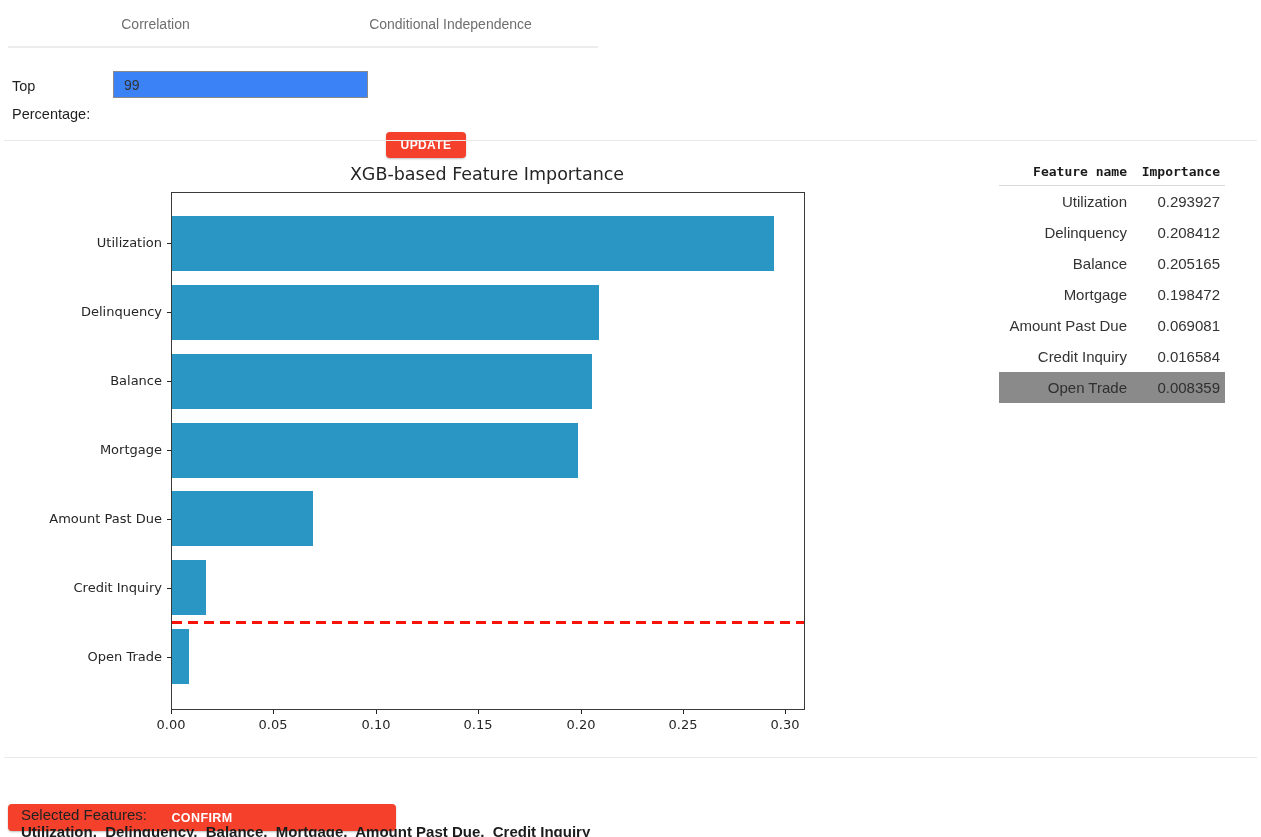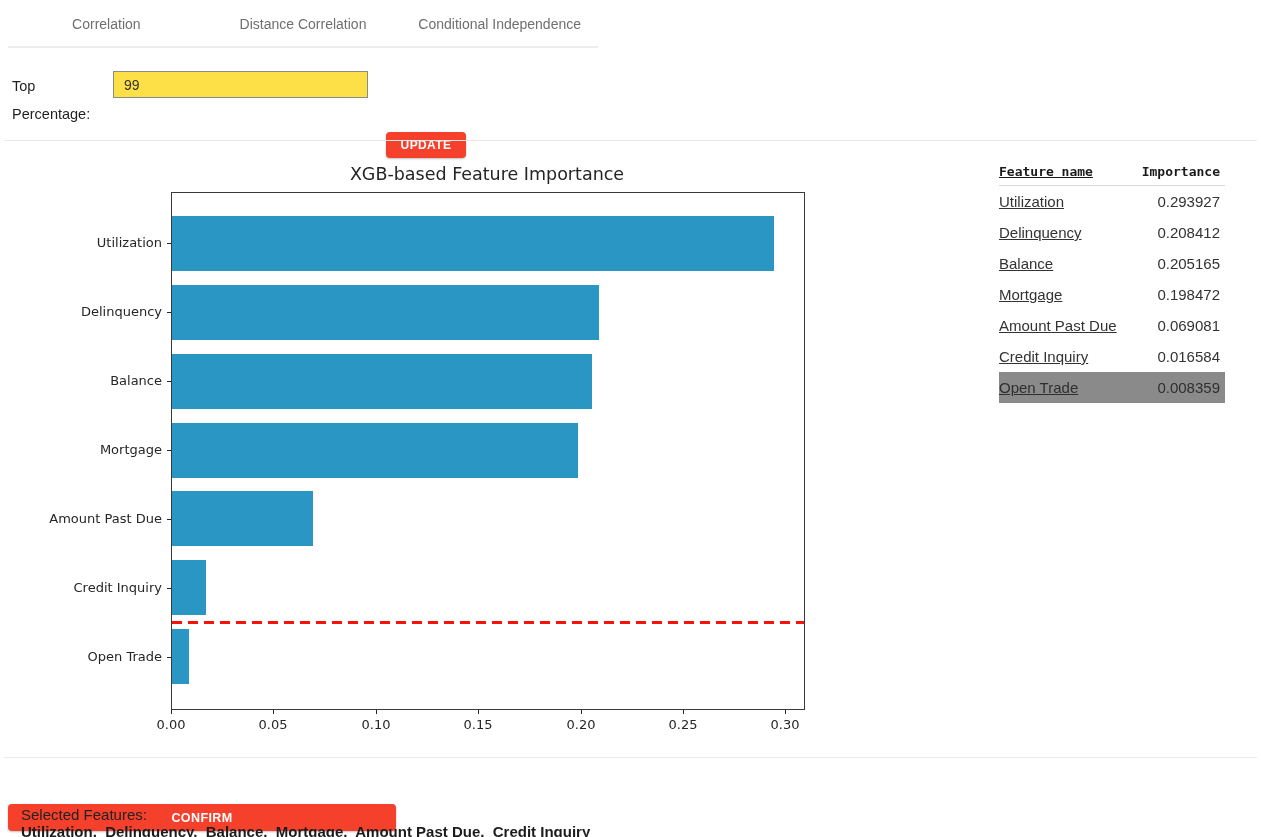--- a/index.html
+++ b/index.html
@@ -9,21 +9,21 @@
   
   .tabs{position:absolute;left:8px;top:0;width:590px;height:46px;display:flex;
         border-bottom:2px solid #ececec;}
   .tab{flex:1 1 0;display:flex;align-items:center;justify-content:center;text-align:center;
        font-size:14px;line-height:17px;color:#6f6f6f;cursor:pointer;position:relative;padding:2px 6px 0 6px;}
   .tab.active{color:#2474d9;}
   .tab.active::after{content:"";position:absolute;left:0;right:0;bottom:-2px;height:3px;background:#2474d9;}
 
   
   .ctl-label{position:absolute;left:12px;top:72px;width:92px;font-size:14.5px;line-height:28px;color:#1f1f1f;}
-  .ctl-input{position:absolute;left:113px;top:71px;width:243px;height:25px;background:#fde047;
+  .ctl-input{position:absolute;left:113px;top:71px;width:243px;height:25px;background:#3b82f6;
              border:1px solid #8a8a8a;font-family:"Liberation Sans",sans-serif;font-size:14px;color:#333;
              padding:0 0 0 10px;outline:none;}
   .btn{position:absolute;border:none;border-radius:4px;background:#f5402c;color:#fff;
        font-family:"Liberation Sans",sans-serif;font-weight:bold;letter-spacing:.4px;cursor:pointer;
        box-shadow:0 1px 2px rgba(0,0,0,.25);margin-top:32px;}
   .btn-update{left:386px;top:100px;width:80px;height:26px;font-size:12px;}
   .btn-confirm{left:8px;top:772px;width:388px;height:27px;font-size:12.5px;}
 
   .divider{position:absolute;left:4px;right:4px;height:1px;background:#e9e9e9;}
   .div-top{top:140px;}
@@ -37,35 +37,34 @@
   .ylab{position:absolute;text-align:right;font-family:"DejaVu Sans",sans-serif;font-size:13px;color:#262626;height:18px;line-height:18px;}
   .ytick,.xtick{position:absolute;background:#262626;}
   .xlab{position:absolute;text-align:center;font-family:"DejaVu Sans",sans-serif;font-size:13px;color:#262626;}
   .cutoff{position:absolute;height:3px;}
 
   
   .fi-table{position:absolute;left:999px;top:157px;width:226px;}
   .fi-head{display:flex;height:28px;align-items:center;border-bottom:1px solid #d9d9d9;
            font-family:"DejaVu Sans Mono","Liberation Mono",monospace;font-weight:bold;font-size:13px;color:#1a1a1a;}
   .fi-row{display:flex;height:31px;align-items:center;font-size:15px;color:#333;cursor:pointer;}
-  .c1{width:128px;text-align:left;text-decoration:underline;}
+  .c1{width:128px;text-align:right;}
   .c2{flex:1;text-align:right;padding-right:5px;}
   .fi-row.hl{background:#8a8a8a;color:#2f2f2f;}
 
   
   .sel-line{position:absolute;left:10px;top:806px;display:flex;align-items:baseline;font-size:15px;color:#222;flex-direction:column;}
   .sel-label{white-space:pre;}
   .sel-list{font-weight:bold;color:#1c1c1c;white-space:pre;margin-left:11px;}
 </style>
 </head>
 <body>
 
 <div class="tabs">
   <div class="tab">Correlation</div>
-  <div class="tab">Distance Correlation</div>
   <div class="tab">Conditional Independence</div>
 </div>
 
 <div class="ctl-label">Top Percentage:</div>
 <input class="ctl-input" type="text" value="99" style="">
 <button class="btn btn-update">UPDATE</button>
 
 <div class="divider div-top"></div>
 
 <div id="chart-area">

